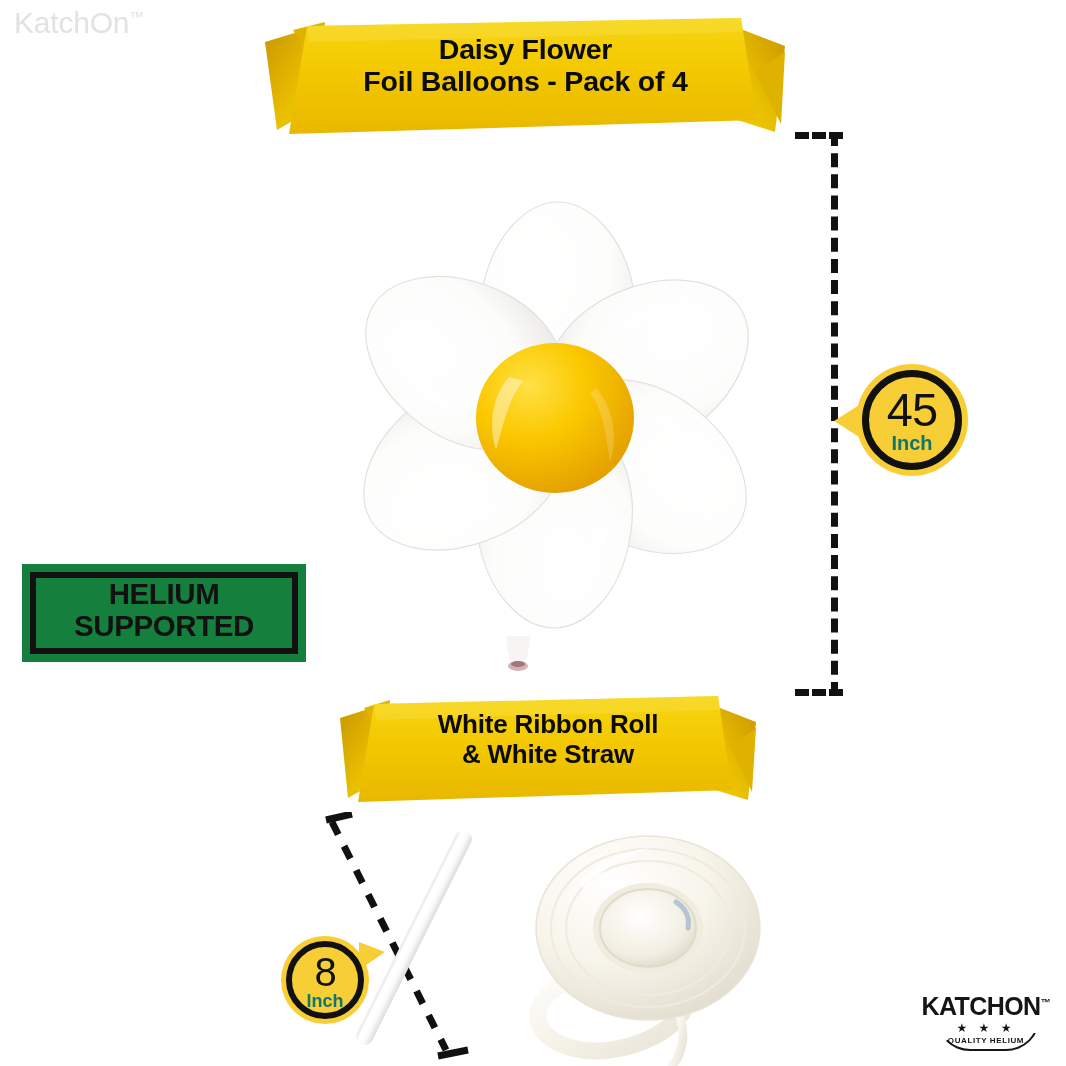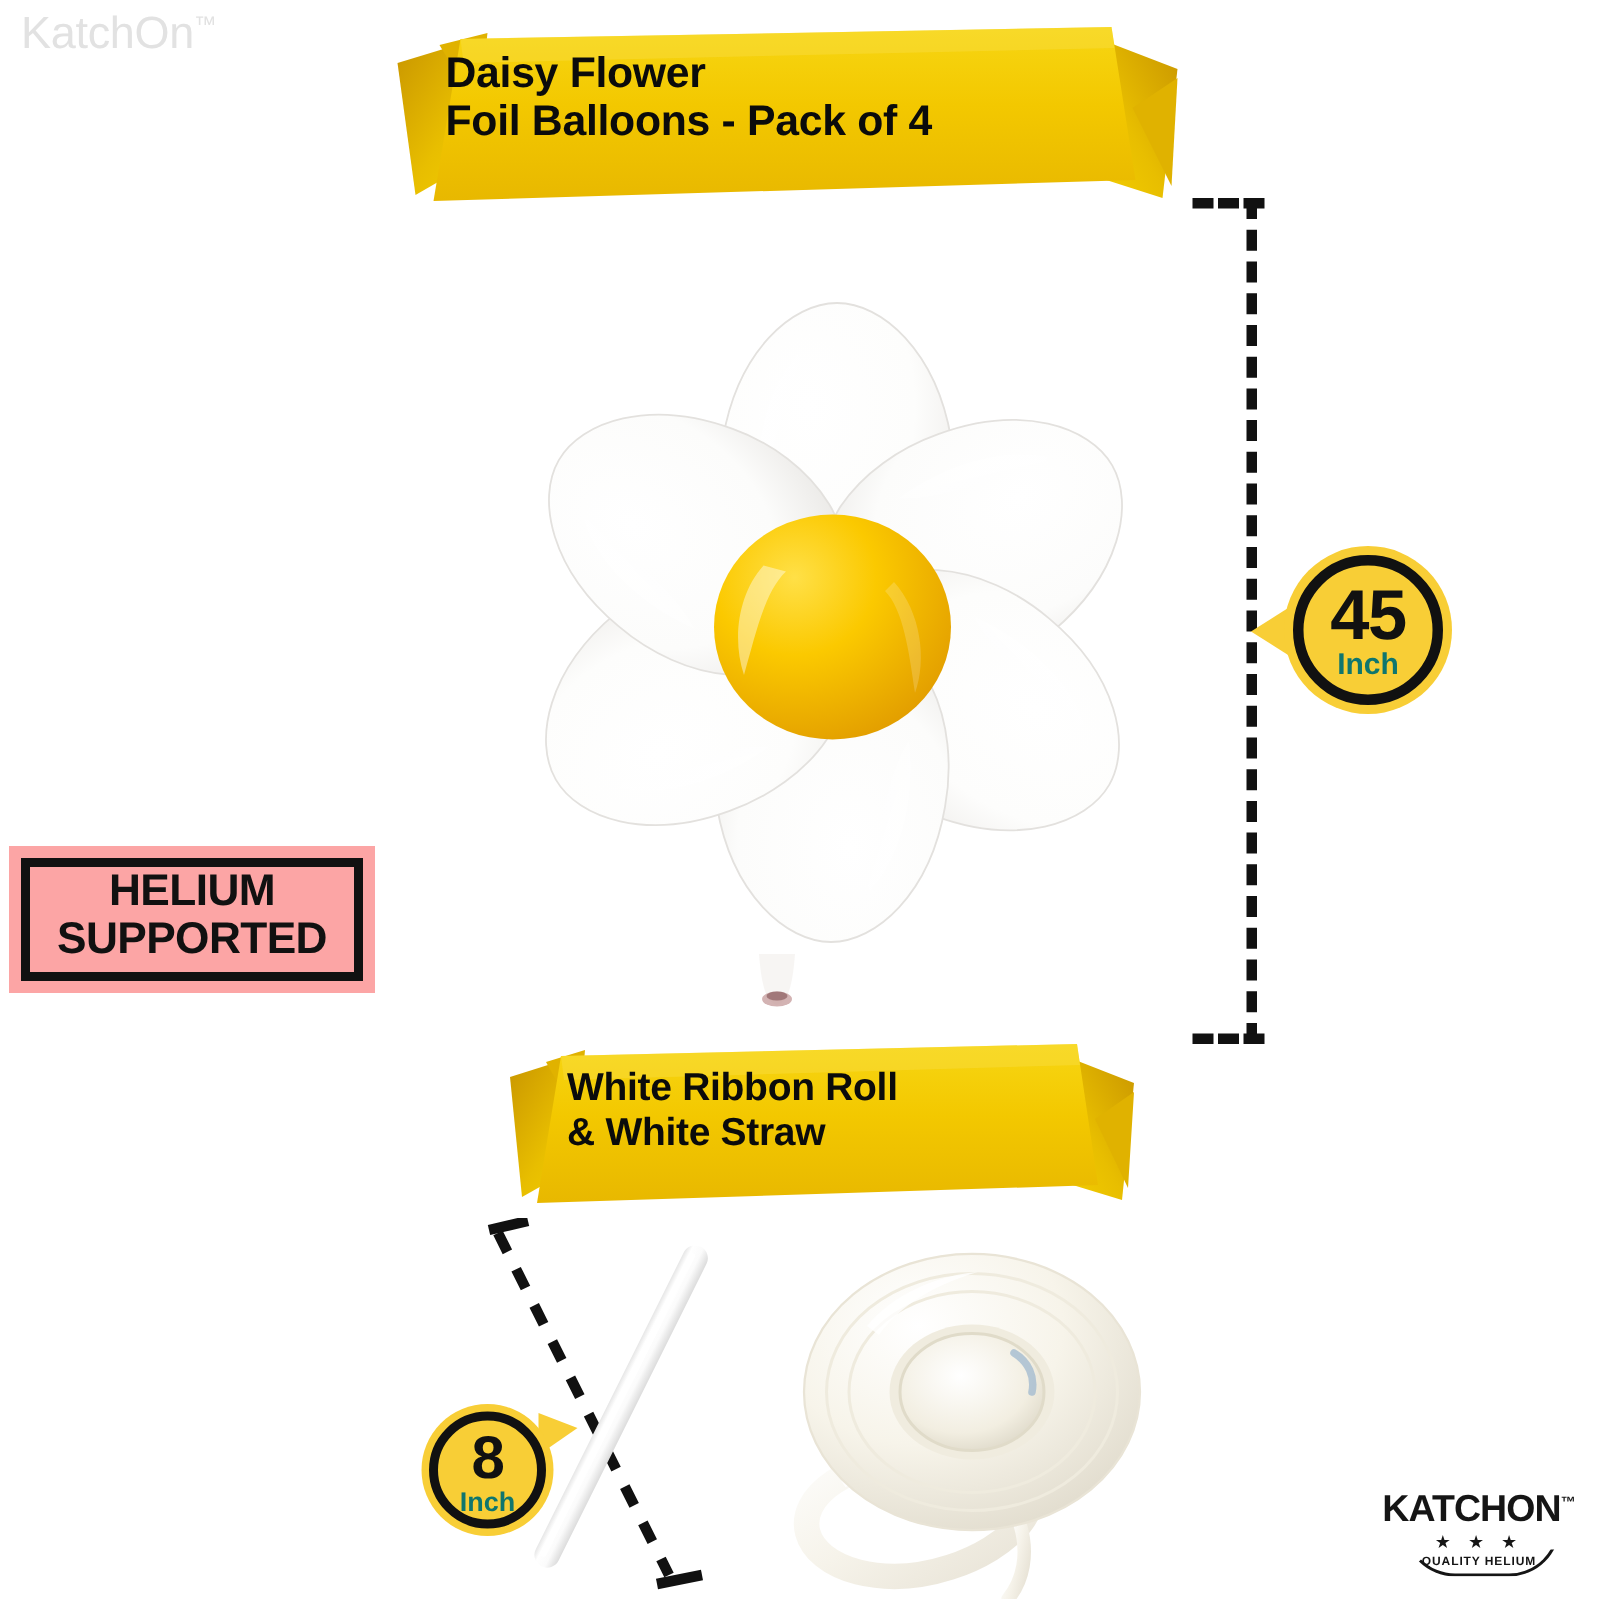--- a/index.html
+++ b/index.html
@@ -33,21 +33,21 @@
   #watermark .tm { font-size: 15px; vertical-align: super; }
 
   
   .banner {
     position: absolute;
   }
   .banner svg { display: block; overflow: visible; }
   .banner-text {
     position: absolute;
     left: 0; right: 0;
-    text-align: left;
+    text-align: center;
     color: #0b0b0b;
     font-weight: bold;
     line-height: 1.14;
     white-space: pre-line;
     pointer-events: none;
   }
 
   #banner-title { left: 263px; top: 12px; width: 525px; height: 128px; }
   #banner-title .banner-text {
     top: 21px;
@@ -62,25 +62,25 @@
     top: 18px;
     font-size: 26px;
     letter-spacing: -0.2px;
     padding: 0 40px;
     box-sizing: border-box;
   }
 
   
   #helium-plate {
     position: absolute;
-    left: 6px;
+    left: 22px;
     top: 564px;
-    width: 244px;
+    width: 284px;
     height: 98px;
-    background: #fca5a5;
+    background: #15803d;
     box-sizing: border-box;
   }
   #helium-plate .inner-frame {
     position: absolute;
     left: 8px; top: 8px; right: 8px; bottom: 8px;
     border: 6px solid #111111;
     box-sizing: border-box;
   }
   #helium-plate .plate-text {
     position: absolute;
@@ -111,21 +111,21 @@
     box-sizing: border-box;
   }
   .badge .badge-tail {
     position: absolute;
     width: 0; height: 0;
   }
   .badge .badge-num {
     position: absolute;
     left: 0; right: 0;
     text-align: center;
-    font-weight: bold;
+    font-weight: normal;
     color: #111111;
     line-height: 1;
   }
   .badge .badge-unit {
     position: absolute;
     left: 0; right: 0;
     text-align: center;
     font-weight: bold;
     color: #0f766e;
     line-height: 1;

